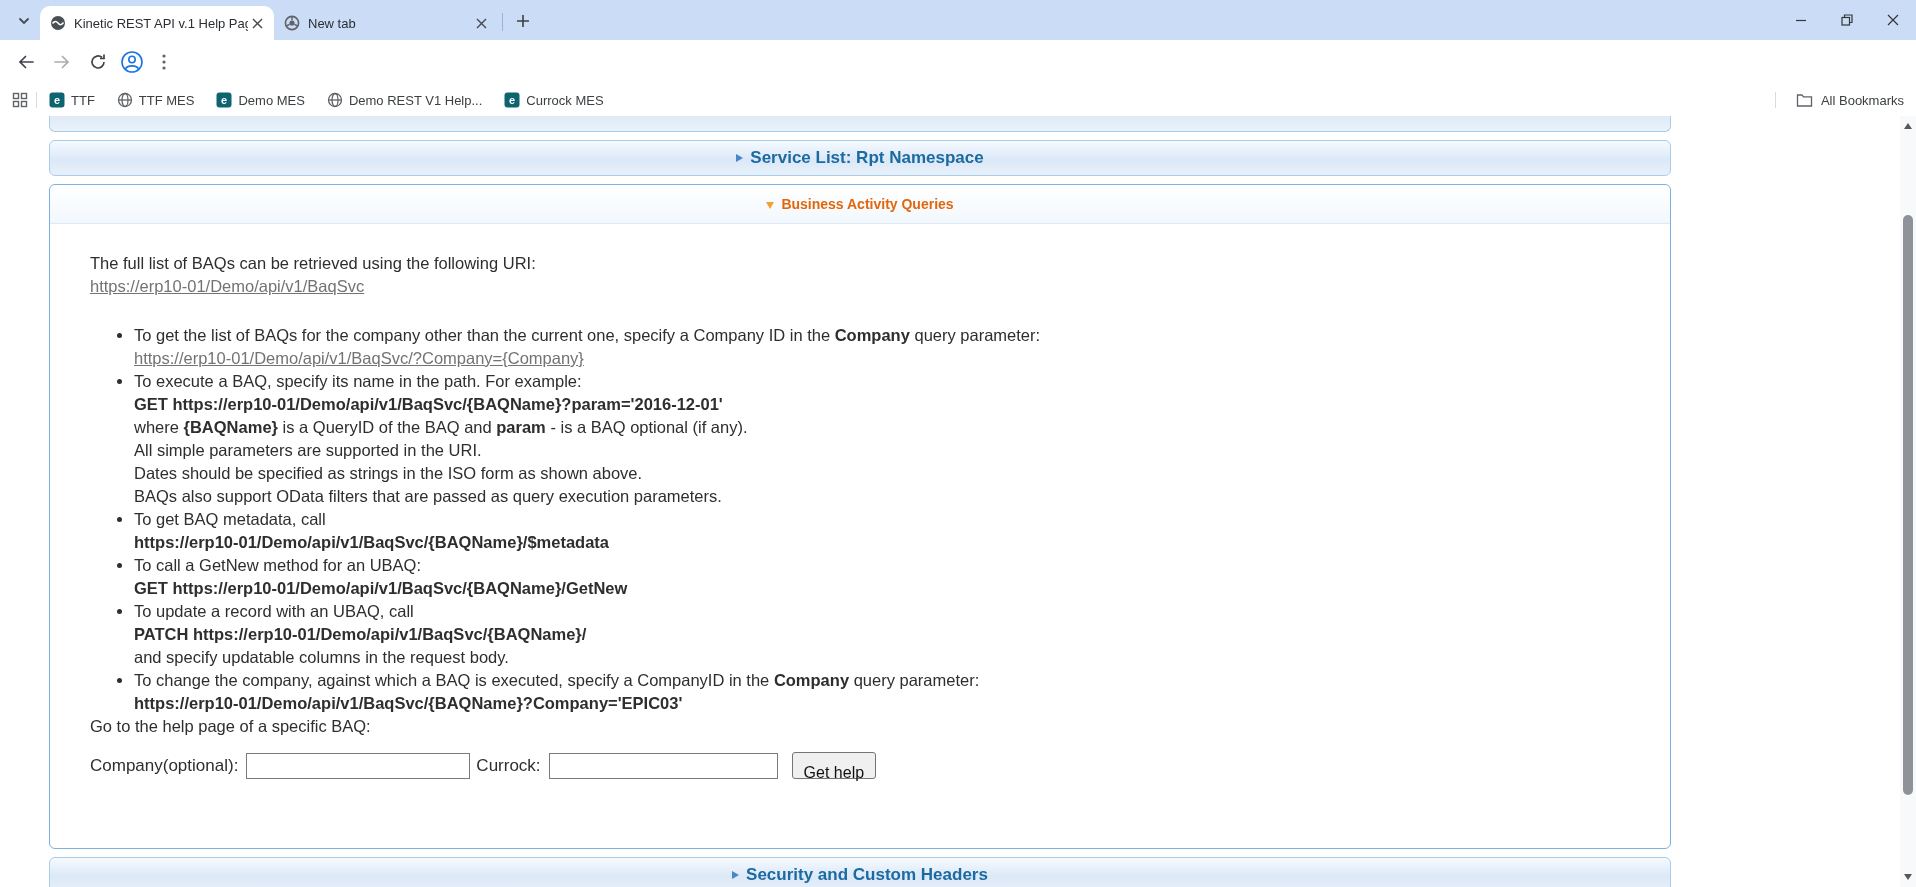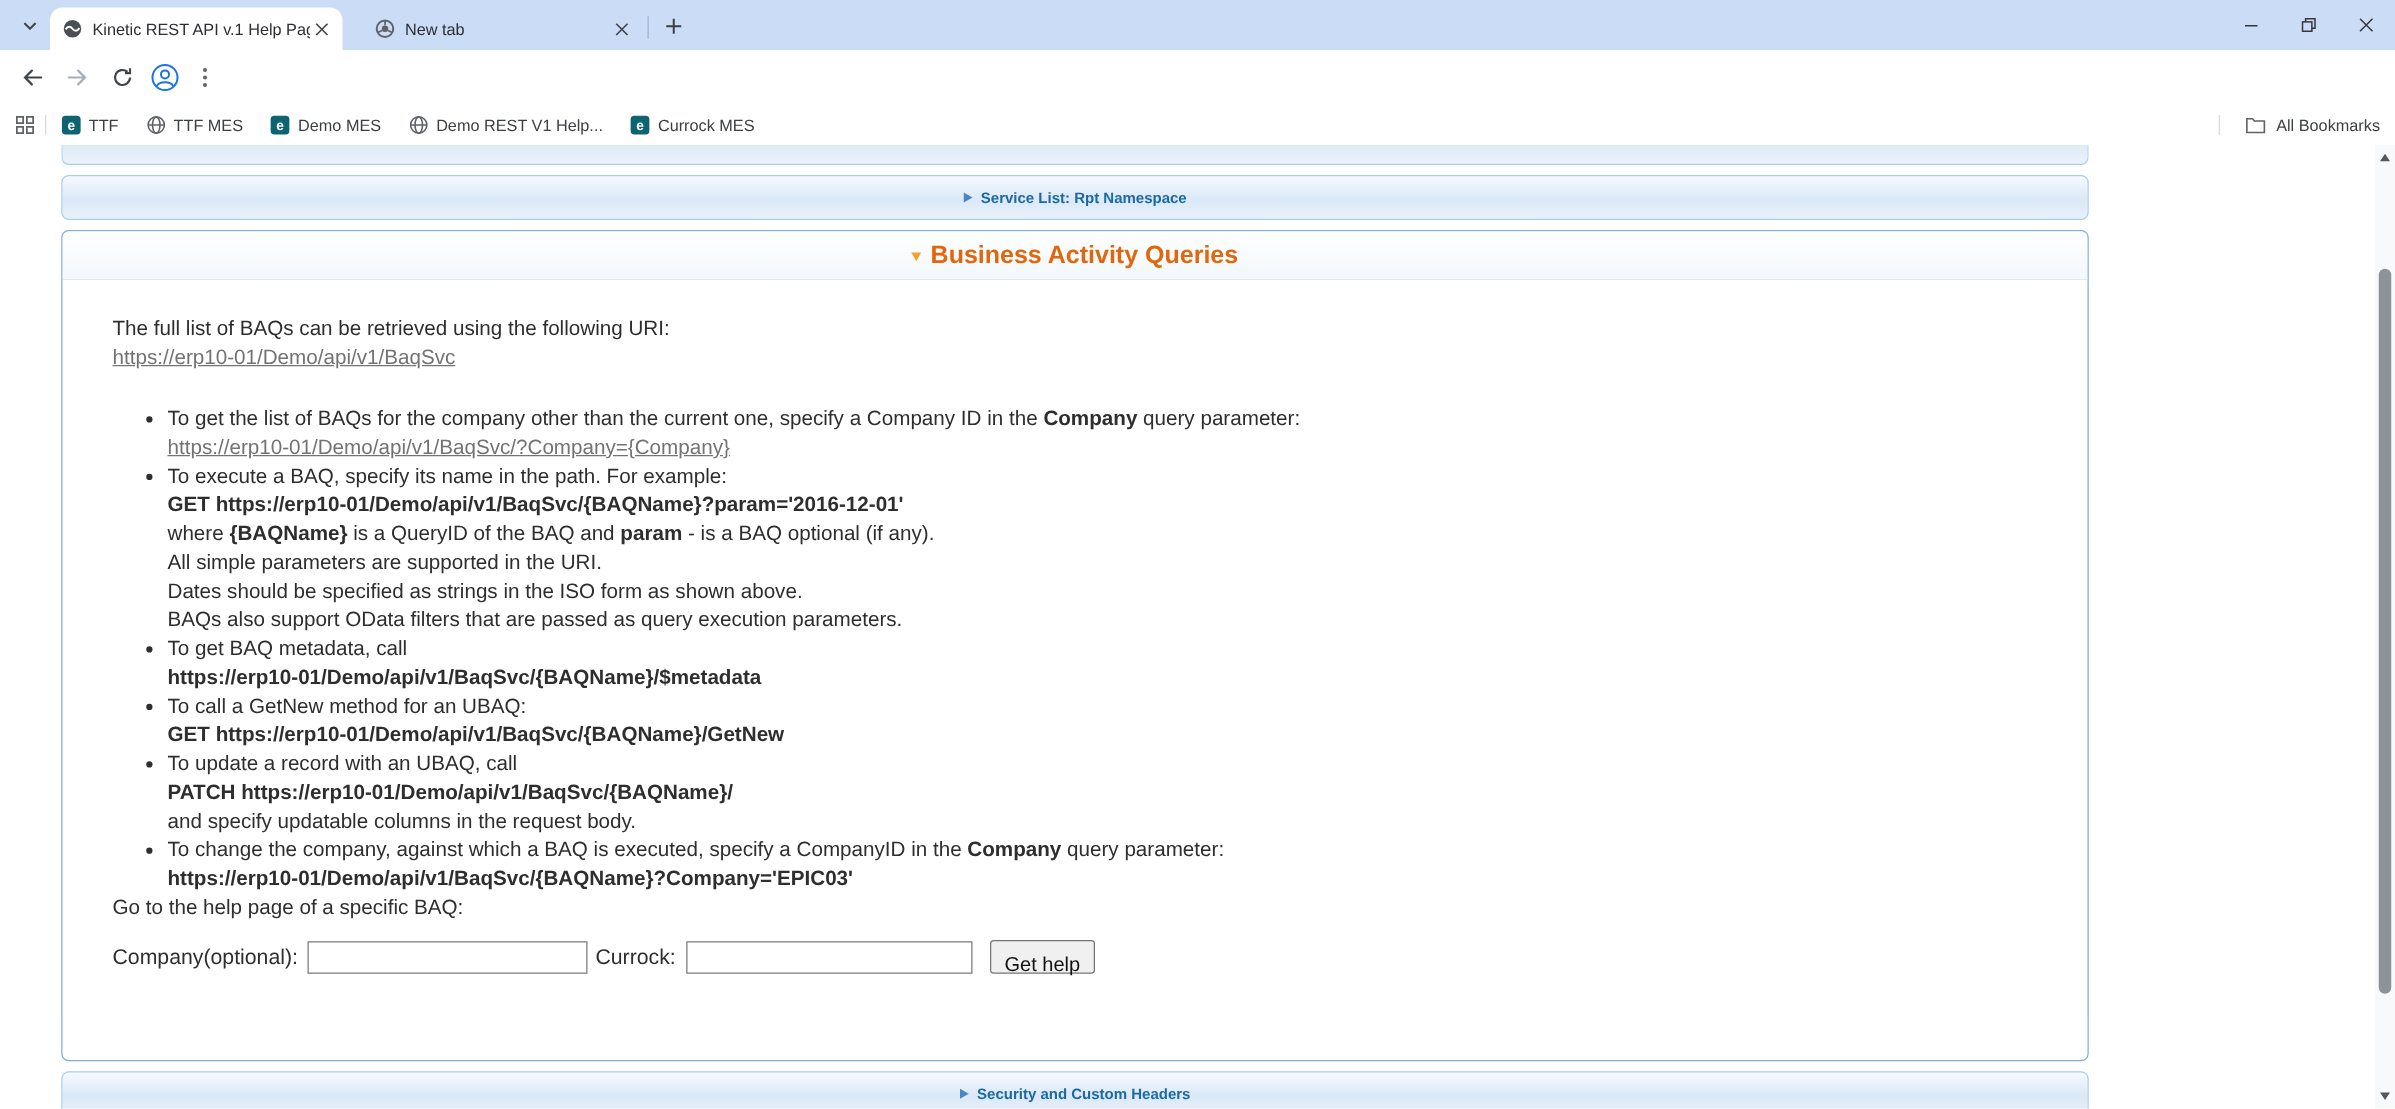--- a/index.html
+++ b/index.html
@@ -10,21 +10,21 @@
     background:#fff;
   }
   .browser { width:1916px; height:887px; display:flex; flex-direction:column; }
 
   
   .tabstrip { height:40px; background:#cbdcf6; display:flex; align-items:flex-end; flex:0 0 40px; }
   .tab-search { width:28px; height:28px; margin:0 2px 5px 10px; border-radius:8px;
     display:flex; align-items:center; justify-content:center; cursor:pointer; }
   .tab { height:34px; display:flex; align-items:center; padding:0 8px 0 10px; cursor:pointer; }
   .tab.active { width:234px; background:#fff; border-radius:10px 10px 0 0; }
-  .tab.inactive { width:224px;margin-left:16px; }
+  .tab.inactive { width:224px; }
   .favicon { width:16px; height:16px; flex:0 0 16px; margin-right:8px; }
   .tab-title { flex:1; font-size:13px; color:#2b2e33; white-space:nowrap; overflow:hidden; }
   .tab-close { width:18px; height:18px; display:flex; align-items:center; justify-content:center;
     border-radius:50%; cursor:pointer; }
   .tab-sep { width:1px; height:18px; background:#9db1d2; margin:0 5px 9px 4px; }
   .newtab-btn { width:26px; height:26px; margin:0 0 6px 2px; display:flex; align-items:center;
     justify-content:center; border-radius:50%; cursor:pointer; }
   .win-controls { margin-left:auto; display:flex; height:40px; align-self:flex-start; }
   .win-btn { width:46px; height:40px; display:flex; align-items:center; justify-content:center; cursor:pointer; }
 
@@ -48,31 +48,31 @@
 
   
   .page { position:relative; flex:1; background:#fff; overflow:hidden; }
   .content { position:absolute; left:49px; top:0; width:1622px; }
 
   .cutbar { height:16px; border:1px solid #a9cce9; border-top:none; border-radius:0 0 6px 6px;
     background:linear-gradient(#dfeaf7,#eaf2fb); }
   .secbar { margin-top:8px; height:36px; border:1px solid #a9cce9; border-radius:6px;
     background:linear-gradient(#f6faff,#dbe8f7 55%,#e8f1fa);
     display:flex; align-items:center; justify-content:center; gap:7px;
-    font-weight:bold; font-size:12px; color:#1b6aa2; cursor:pointer; }
+    font-weight:bold; font-size:17px; color:#1b6aa2; cursor:pointer; }
   .marker-right { width:0; height:0; border-left:7px solid #4a86c6;
     border-top:4px solid transparent; border-bottom:4px solid transparent; }
   .marker-down { width:0; height:0; border-top:7px solid #f0a132;
     border-left:4px solid transparent; border-right:4px solid transparent; margin-top:2px; }
 
   .expanded { margin-top:8px; height:665px; border:1px solid #7cb0de; border-radius:6px;
     background:#fff; overflow:hidden; }
   .exp-header { height:39px; border-bottom:1px solid #ddeaf6; border-radius:6px 6px 0 0;
     background:linear-gradient(#ffffff,#f2f8fd); display:flex; align-items:center;
-    justify-content:center; gap:7px; font-weight:bold; font-size:20px; color:#e2660b; cursor:pointer; }
+    justify-content:center; gap:7px; font-weight:bold; font-size:14px; color:#e2660b; cursor:pointer; }
   .exp-body { padding:28px 40px 0 40px; font-size:16.5px; line-height:23px; color:#2e2e2e; }
   .exp-body p { margin:0; }
   .intro-link-row { margin-top:18px; }
   a.doclink { color:#737373; text-decoration:underline; cursor:pointer; }
   .bseg { font-weight:bold; }
   ul.baq-list { margin:26px 0 0 27px; padding:0; list-style:none; }
   ul.baq-list li { position:relative; padding-left:17px; }
   ul.baq-list li::before { content:''; position:absolute; left:0; top:9px; width:5px; height:5px;
     border-radius:50%; background:#2e2e2e; }
   .goto-row { margin-top:20px; }

